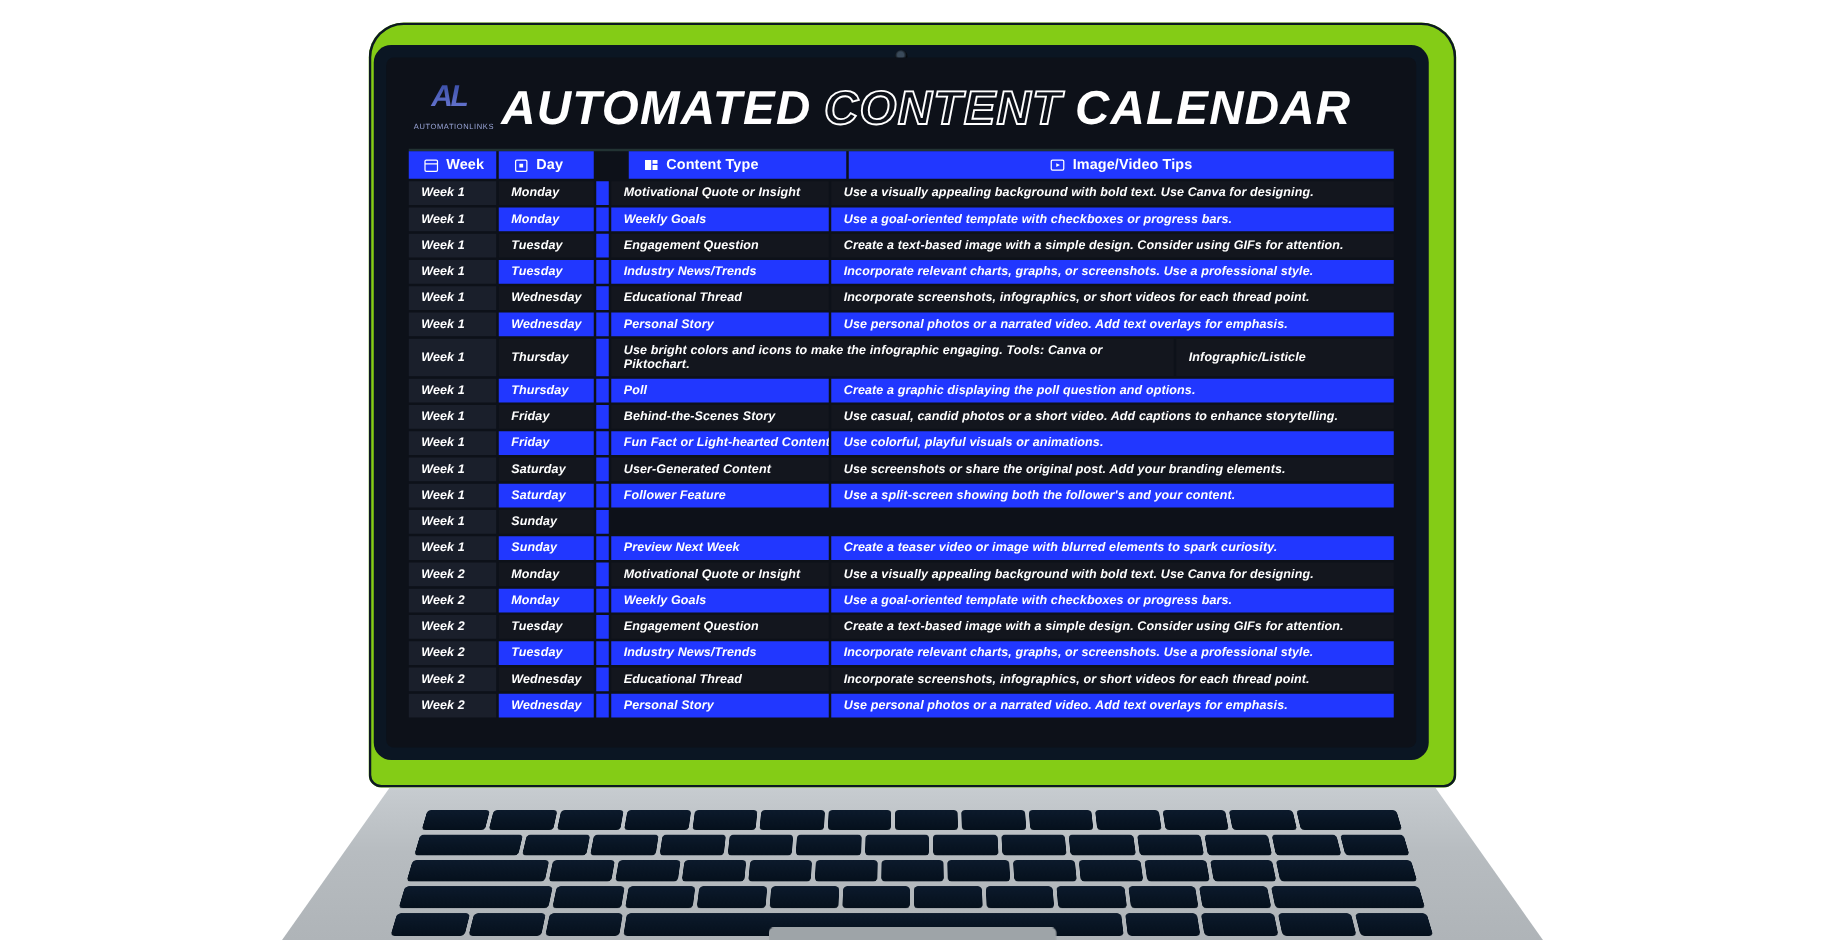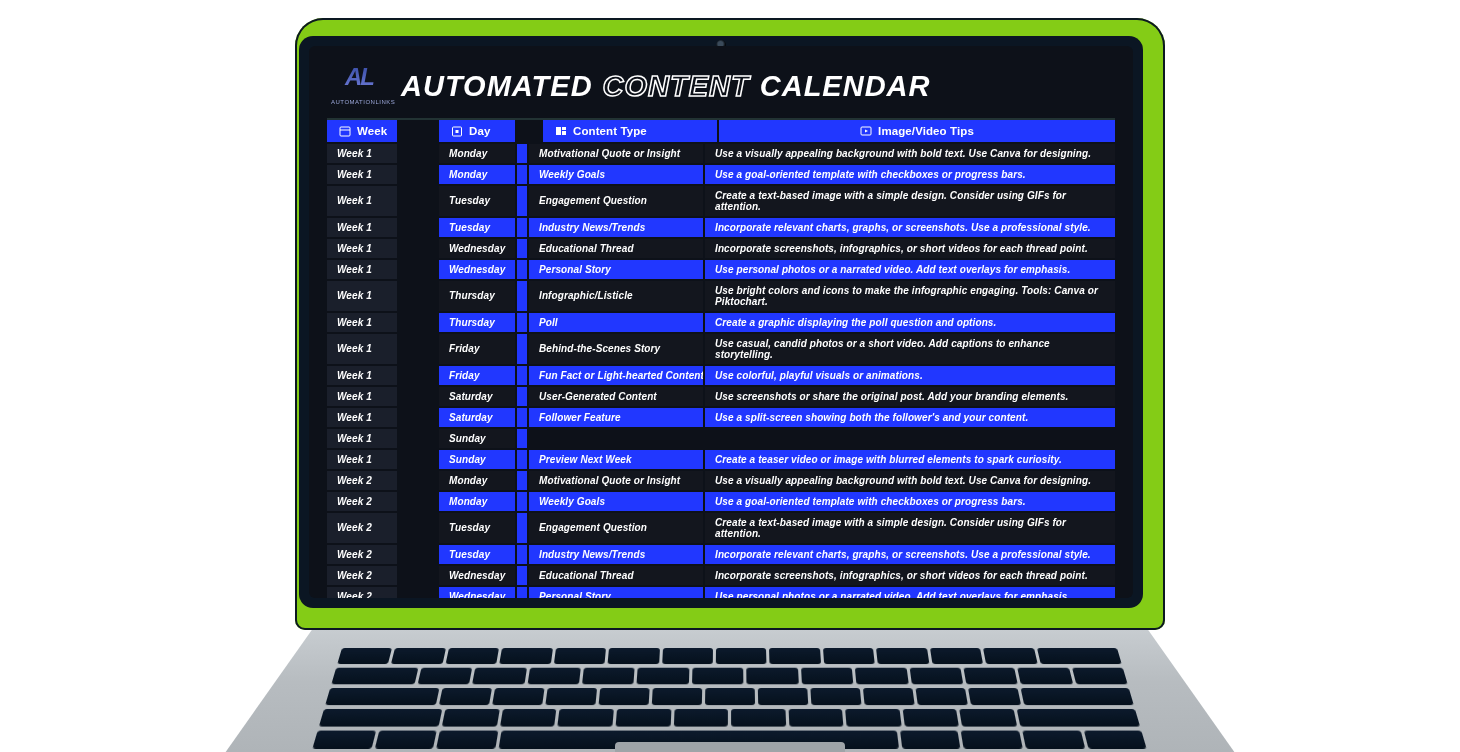--- a/index.html
+++ b/index.html
@@ -80,21 +80,21 @@
     font-size: 6px;
     color: #9aa6d8;
     letter-spacing: 0.5px;
     white-space: nowrap;
   }
   .title {
     display: flex;
     gap: 10px;
     font-family: "Arial Black", Arial, sans-serif;
     font-weight: 900;
-    font-size: 29px;
+    font-size: 38px;
     letter-spacing: 1px;
     color: #ffffff;
     text-transform: uppercase;
     font-style: italic;
     white-space: nowrap;
   }
   .title .outline {
     color: transparent;
     -webkit-text-stroke: 1.5px #ffffff;
   }
@@ -124,21 +124,21 @@
   .row.header .cell {
     background: #2137ff;
     font-size: 11.5px;
     padding: 5px 12px;
     font-style: normal;
     gap: 6px;
   }
   .row.header .cell.spacer { background: transparent; }
   .cell.spacer { padding: 0; }
   .c-week   { flex: 0 0 70px; }
-  .c-day    { flex: 0 0 76px; margin-left: 40px; }
+  .c-day    { flex: 0 0 76px; }
   .c-sp     { flex: 0 0 10px; }
   .c-type   { flex: 0 0 174px; }
   .c-tips   { flex: 1 1 auto; }
 
   .row.body .c-week { background: #1a1f2b; }
   .row.body .c-type { }
   .row.body.dark  .c-day, .row.body.dark  .c-type, .row.body.dark  .c-tips { background: #13161e; }
   .row.body.blue  .c-day, .row.body.blue  .c-type, .row.body.blue  .c-tips { background: #2137ff; }
   .row.body .c-sp { background: #2137ff; }
   .row.body .c-tips { white-space: normal; }
@@ -303,22 +303,22 @@
                 <div class="cell c-week">Week 1</div>
                 <div class="cell c-day">Wednesday</div>
                 <div class="cell c-sp spacer"></div>
                 <div class="cell c-type">Personal Story</div>
                 <div class="cell c-tips">Use personal photos or a narrated video. Add text overlays for emphasis.</div>
               </div>
               <div class="row body dark">
                 <div class="cell c-week">Week 1</div>
                 <div class="cell c-day">Thursday</div>
                 <div class="cell c-sp spacer"></div>
+                <div class="cell c-tips">Use bright colors and icons to make the infographic engaging. Tools: Canva or Piktochart.</div>
                 <div class="cell c-type">Infographic/Listicle</div>
-                <div class="cell c-tips">Use bright colors and icons to make the infographic engaging. Tools: Canva or Piktochart.</div>
               </div>
               <div class="row body blue">
                 <div class="cell c-week">Week 1</div>
                 <div class="cell c-day">Thursday</div>
                 <div class="cell c-sp spacer"></div>
                 <div class="cell c-type">Poll</div>
                 <div class="cell c-tips">Create a graphic displaying the poll question and options.</div>
               </div>
               <div class="row body dark">
                 <div class="cell c-week">Week 1</div>

